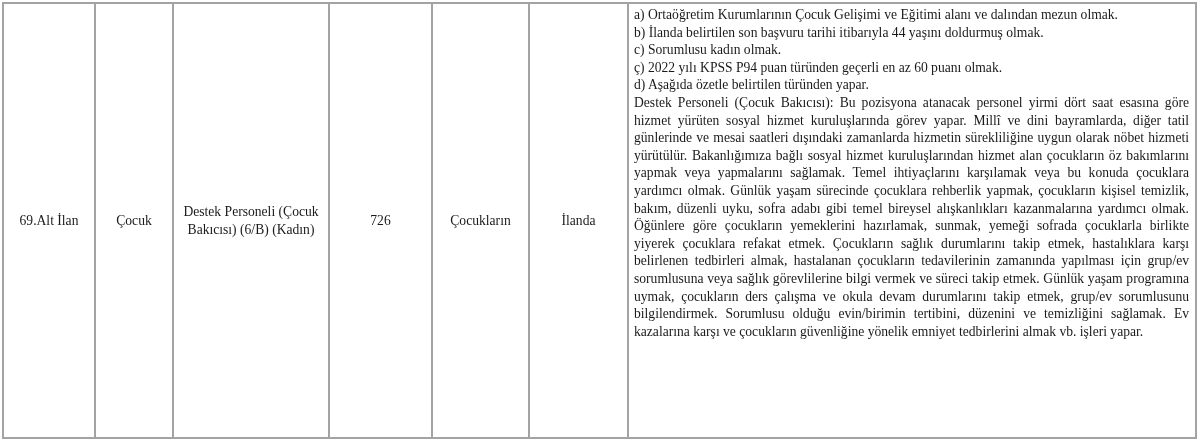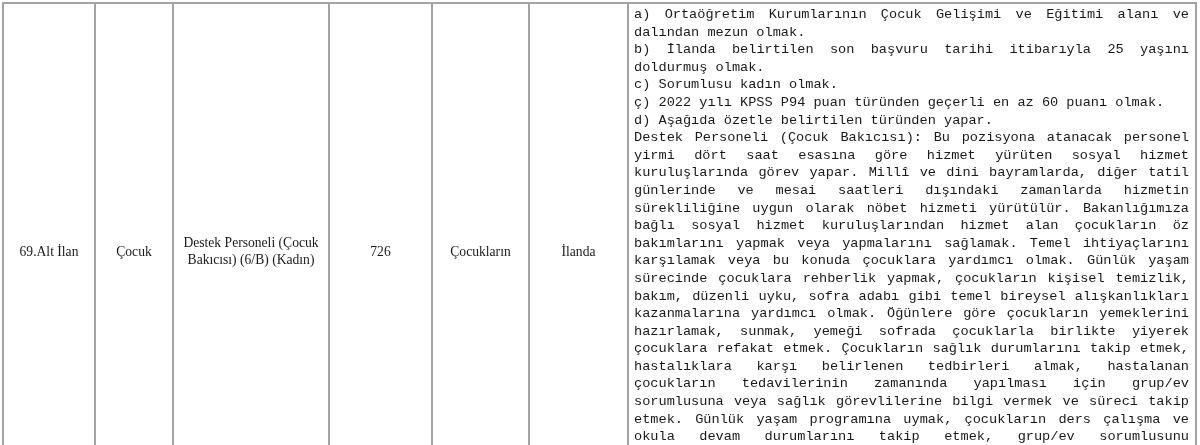--- a/index.html
+++ b/index.html
@@ -33,21 +33,20 @@
     }
     table.ilan td.desc {
       text-align: justify;
       vertical-align: top;
       padding: 2px 6px 0 5px;
       line-height: 17.6px;
       font-size: 13.6px;
     }
     .desc p {
       margin: 0;
-      font-family: Liberation Mono, monospace;
     }
     .desc p.last {
       text-align-last: left;
     }
   </style>
 </head>
 <body>
 
 <div class="wrap">
   <table class="ilan">
@@ -63,21 +62,21 @@
     <tbody>
       <tr>
         <td>69.Alt İlan</td>
         <td>Çocuk</td>
         <td>Destek Personeli (Çocuk Bakıcısı) (6/B) (Kadın)</td>
         <td>726</td>
         <td>Çocukların</td>
         <td>İlanda</td>
         <td class="desc">
           <p>a) Ortaöğretim Kurumlarının Çocuk Gelişimi ve Eğitimi alanı ve dalından mezun olmak.</p>
-          <p>b) İlanda belirtilen son başvuru tarihi itibarıyla 25 yaşını doldurmuş olmak.</p>
+          <p>b) İlanda belirtilen son başvuru tarihi itibarıyla 44 yaşını doldurmuş olmak.</p>
           <p>c) Sorumlusu kadın olmak.</p>
           <p>ç) 2022 yılı KPSS P94 puan türünden geçerli en az 60 puanı olmak.</p>
           <p>d) Aşağıda özetle belirtilen türünden yapar.</p>
           <p class="last">Destek Personeli (Çocuk Bakıcısı): Bu pozisyona atanacak personel yirmi dört saat esasına göre hizmet yürüten sosyal hizmet kuruluşlarında görev yapar. Millî ve dini bayramlarda, diğer tatil günlerinde ve mesai saatleri dışındaki zamanlarda hizmetin sürekliliğine uygun olarak nöbet hizmeti yürütülür. Bakanlığımıza bağlı sosyal hizmet kuruluşlarından hizmet alan çocukların öz bakımlarını yapmak veya yapmalarını sağlamak. Temel ihtiyaçlarını karşılamak veya bu konuda çocuklara yardımcı olmak. Günlük yaşam sürecinde çocuklara rehberlik yapmak, çocukların kişisel temizlik, bakım, düzenli uyku, sofra adabı gibi temel bireysel alışkanlıkları kazanmalarına yardımcı olmak. Öğünlere göre çocukların yemeklerini hazırlamak, sunmak, yemeği sofrada çocuklarla birlikte yiyerek çocuklara refakat etmek. Çocukların sağlık durumlarını takip etmek, hastalıklara karşı belirlenen tedbirleri almak, hastalanan çocukların tedavilerinin zamanında yapılması için grup/ev sorumlusuna veya sağlık görevlilerine bilgi vermek ve süreci takip etmek. Günlük yaşam programına uymak, çocukların ders çalışma ve okula devam durumlarını takip etmek, grup/ev sorumlusunu bilgilendirmek. Sorumlusu olduğu evin/birimin tertibini, düzenini ve temizliğini sağlamak. Ev kazalarına karşı ve çocukların güvenliğine yönelik emniyet tedbirlerini almak vb. işleri yapar.</p>
         </td>
       </tr>
     </tbody>
   </table>
 </div>
 

